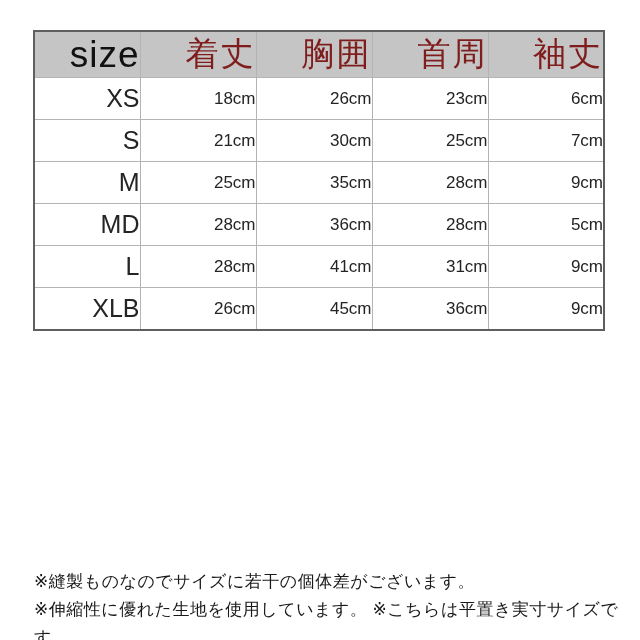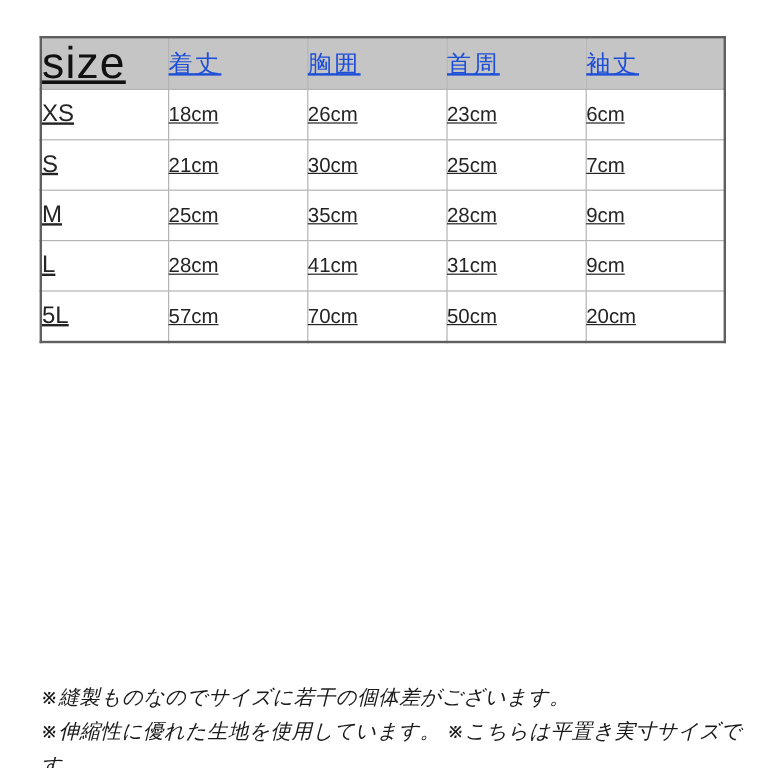--- a/index.html
+++ b/index.html
@@ -20,59 +20,57 @@
     left: 33px;
     top: 30px;
     border-collapse: collapse;
     table-layout: fixed;
     border: 2px solid var(--outer-border, #5f5f5f);
   }
   col.c-size { width: 106px; }
   col.c-val  { width: 116px; }
   th, td {
     border: 1px solid var(--inner-border, #b4b4b4);
-    text-align: left;
+    text-align: right;
     vertical-align: middle;
     padding: 0;
-    text-decoration: underline;
   }
   thead th {
     background: var(--header-bg, #c5c5c5);
     height: 41px;
-    font-size: 20px;
+    font-size: 33px;
     font-weight: 400;
-    color: #1d4ed8;
+    color: #7f1d1d;
     letter-spacing: 2px;
   }
   thead th.size-col-header {
     font-size: 37px;
     letter-spacing: 1px;
     color: #111111;
   }
   tbody td {
     height: 41px;
     font-size: 17px;
     color: var(--table-text, #242424);
     background: #ffffff;
   }
   tbody td.size-cell {
-    font-size: 20px;
+    font-size: 25px;
   }
   .notes {
     position: absolute;
     left: 34px;
     top: 568px;
   }
   .notes p {
     margin: 0;
     font-size: 17px;
     line-height: 28px;
     color: #191919;
     letter-spacing: 0.5px;
-    font-style: italic;
   }
 </style>
 </head>
 <body>
 
 <div class="page">
 
   <table class="size-table">
     <colgroup>
       <col class="c-size">
@@ -106,32 +104,39 @@
           <td>7cm</td>
         </tr>
         <tr>
           <td class="size-cell">M</td>
           <td>25cm</td>
           <td>35cm</td>
           <td>28cm</td>
           <td>9cm</td>
         </tr>
         <tr>
+          <td class="size-cell">MD</td>
+          <td>28cm</td>
+          <td>36cm</td>
+          <td>28cm</td>
+          <td>5cm</td>
+        </tr>
+        <tr>
           <td class="size-cell">L</td>
           <td>28cm</td>
           <td>41cm</td>
           <td>31cm</td>
           <td>9cm</td>
         </tr>
         <tr>
-          <td class="size-cell">5L</td>
-          <td>57cm</td>
-          <td>70cm</td>
-          <td>50cm</td>
-          <td>20cm</td>
+          <td class="size-cell">XLB</td>
+          <td>26cm</td>
+          <td>45cm</td>
+          <td>36cm</td>
+          <td>9cm</td>
         </tr>
       </tbody>
   </table>
 
   <div class="notes">
     <p>※縫製ものなのでサイズに若干の個体差がございます。</p>
     <p>※伸縮性に優れた生地を使用しています。 ※こちらは平置き実寸サイズです。</p>
   </div>
 
 </div>

